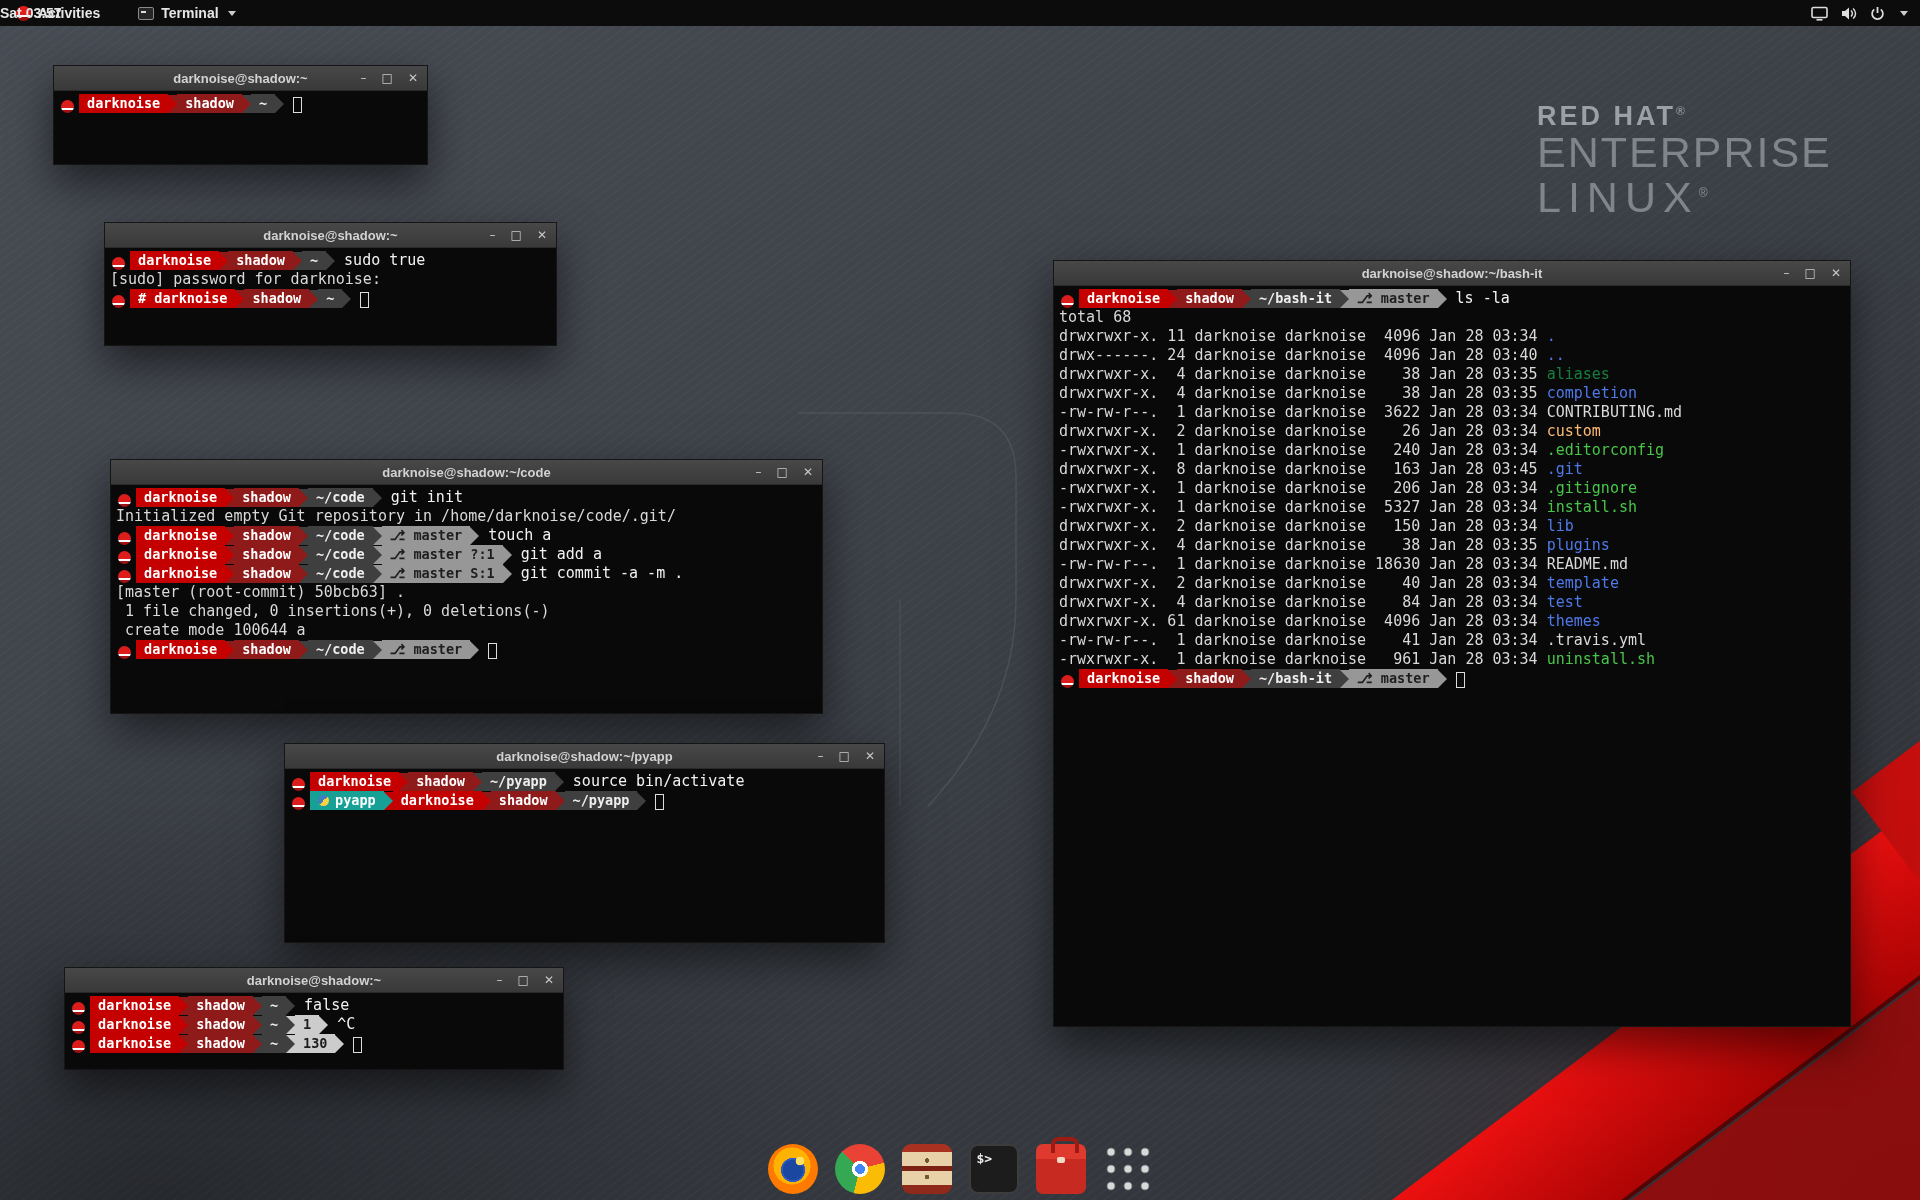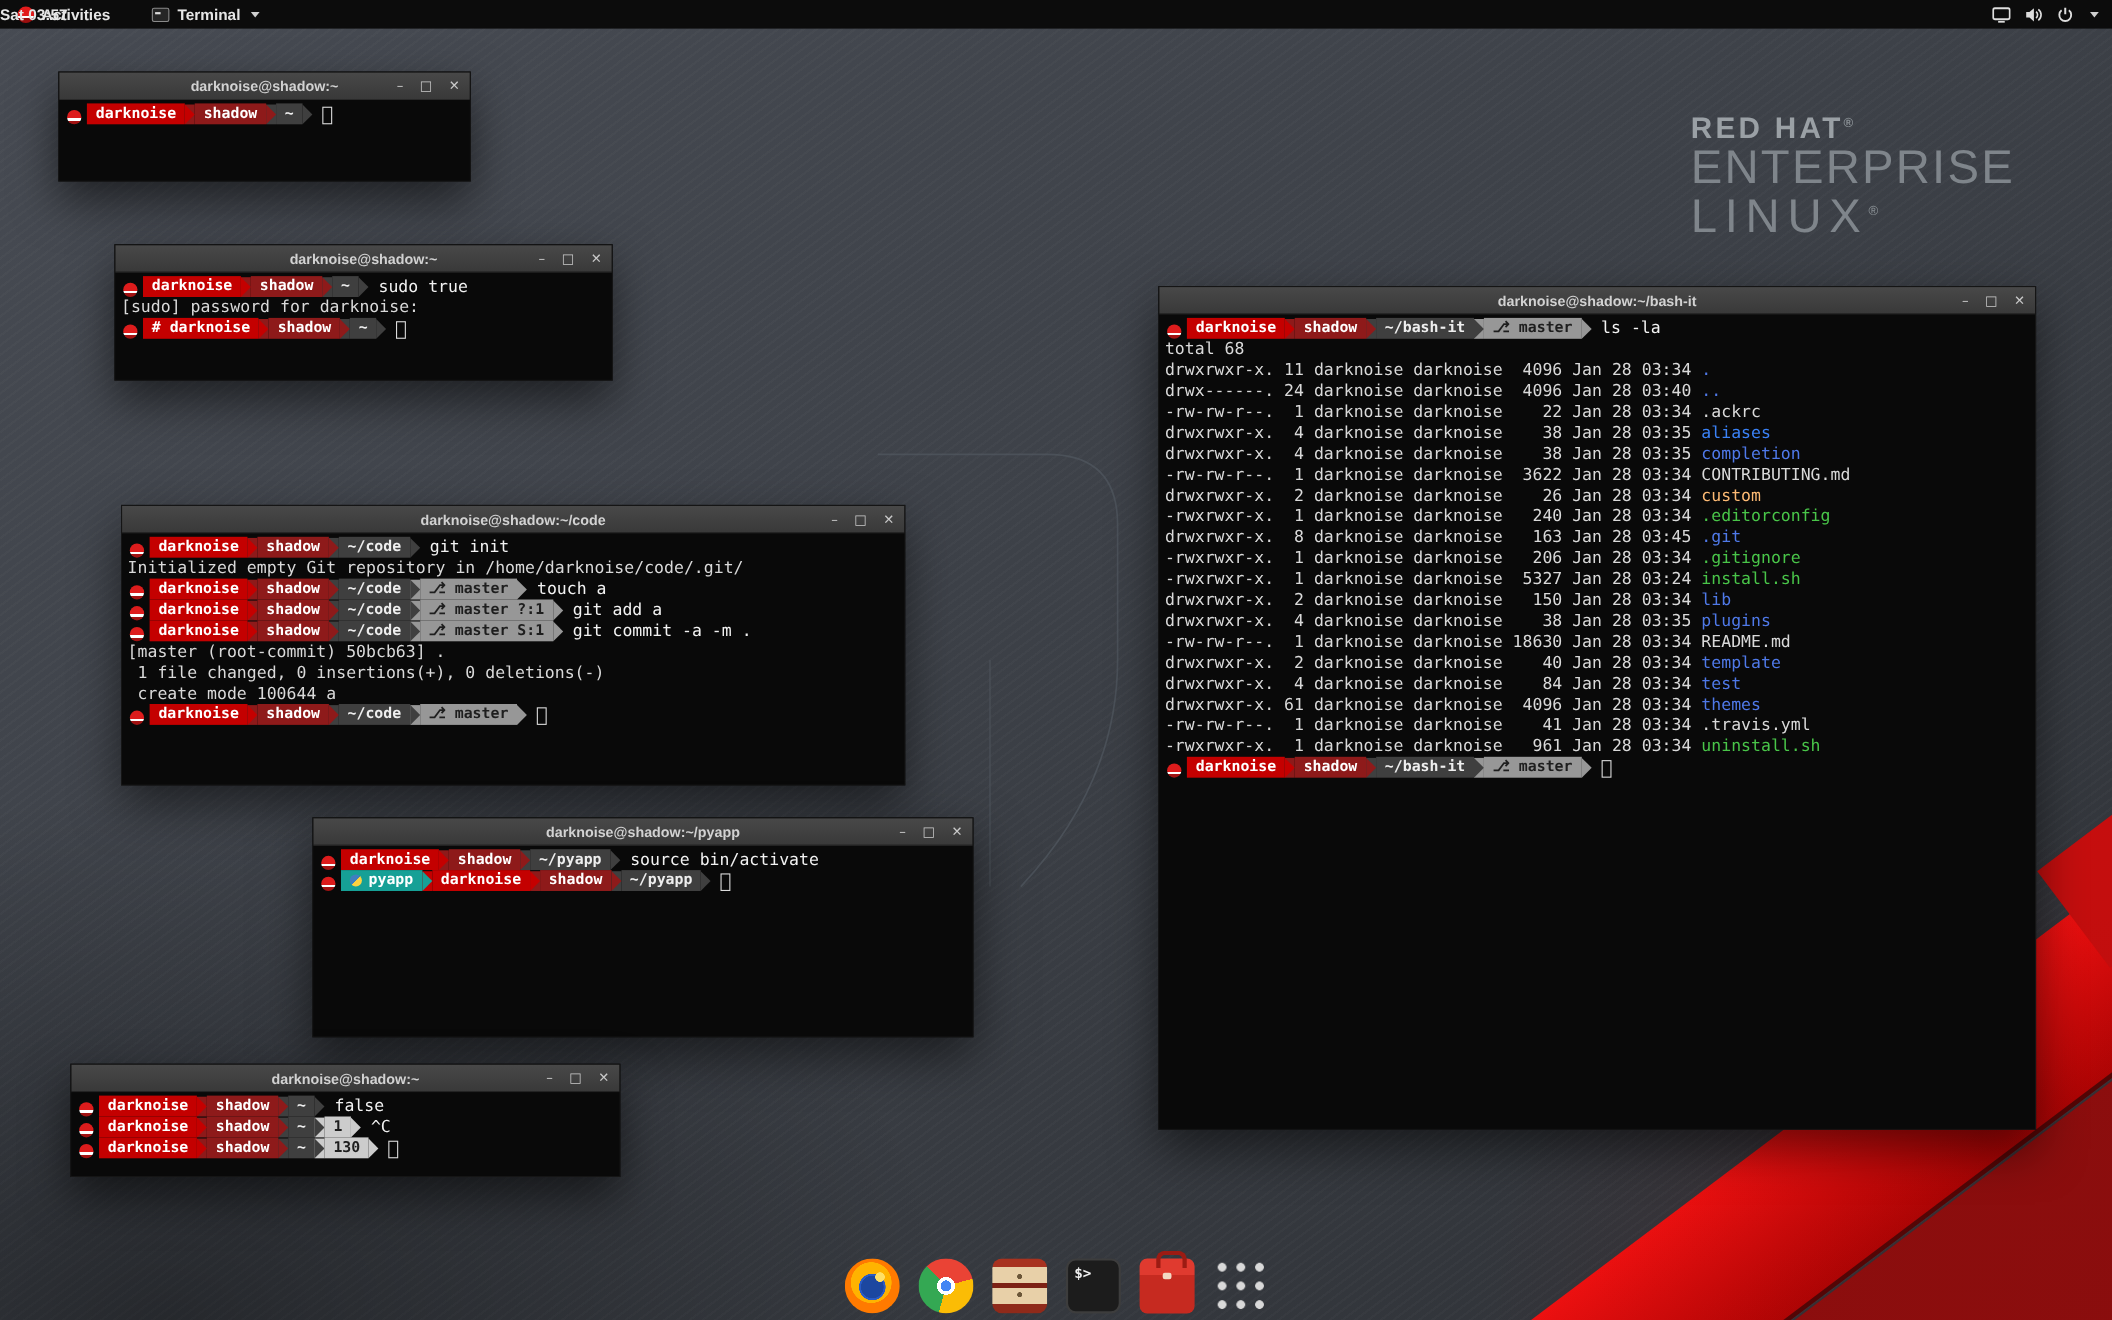--- a/index.html
+++ b/index.html
@@ -239,29 +239,28 @@
       <span class="wbtn">–</span>
       <span class="wbtn">□</span>
       <span class="wbtn">✕</span>
     </span>
   </div>
   <div class="tcontent">
       <div class="tline prow"><span class="hat"></span><span class="seg" style="background: rgb(196, 0, 0); color: rgb(255, 255, 255);">darknoise</span><span class="parrow" style="border-left-color: rgb(196, 0, 0); background: rgb(142, 26, 26);"></span><span class="seg" style="background: rgb(142, 26, 26); color: rgb(255, 255, 255);">shadow</span><span class="parrow" style="border-left-color: rgb(142, 26, 26); background: rgb(63, 63, 63);"></span><span class="seg" style="background: rgb(63, 63, 63); color: rgb(238, 238, 238);">~/bash-it</span><span class="parrow" style="border-left-color: rgb(63, 63, 63); background: rgb(151, 151, 151);"></span><span class="seg" style="background: rgb(151, 151, 151); color: rgb(30, 30, 30);">⎇ master</span><span class="parrow" style="border-left-color: rgb(151, 151, 151);"></span><span class="cmd">ls -la</span></div>
       <div class="tline out"><span>total 68</span></div>
       <div class="tline out"><span>drwxrwxr-x. 11 darknoise darknoise  4096 Jan 28 03:34 </span><span style="color: rgb(79, 121, 232);">.</span></div>
       <div class="tline out"><span>drwx------. 24 darknoise darknoise  4096 Jan 28 03:40 </span><span style="color: rgb(79, 121, 232);">..</span></div>
-      <div class="tline out"><span>-rw-rw-r--.  1 darknoise darknoise    22 Jan 28 03:34 </span><span>.ackrc</span></div>
-      <div class="tline out"><span>drwxrwxr-x.  4 darknoise darknoise    38 Jan 28 03:35 </span><span style="color: #3b82f6;">aliases</span></div>
+      <div class="tline out"><span>drwxrwxr-x.  4 darknoise darknoise    38 Jan 28 03:35 </span><span style="color: #15803d;">aliases</span></div>
       <div class="tline out"><span>drwxrwxr-x.  4 darknoise darknoise    38 Jan 28 03:35 </span><span style="color: rgb(79, 121, 232);">completion</span></div>
       <div class="tline out"><span>-rw-rw-r--.  1 darknoise darknoise  3622 Jan 28 03:34 </span><span>CONTRIBUTING.md</span></div>
       <div class="tline out"><span>drwxrwxr-x.  2 darknoise darknoise    26 Jan 28 03:34 </span><span style="color: #fdba74;">custom</span></div>
       <div class="tline out"><span>-rwxrwxr-x.  1 darknoise darknoise   240 Jan 28 03:34 </span><span style="color: rgb(73, 197, 73);">.editorconfig</span></div>
       <div class="tline out"><span>drwxrwxr-x.  8 darknoise darknoise   163 Jan 28 03:45 </span><span style="color: rgb(79, 121, 232);">.git</span></div>
       <div class="tline out"><span>-rwxrwxr-x.  1 darknoise darknoise   206 Jan 28 03:34 </span><span style="color: rgb(73, 197, 73);">.gitignore</span></div>
-      <div class="tline out"><span>-rwxrwxr-x.  1 darknoise darknoise  5327 Jan 28 03:24 </span><span style="color: rgb(73, 197, 73);">install.sh</span></div>
+      <div class="tline out"><span>-rwxrwxr-x.  1 darknoise darknoise  5327 Jan 28 03:34 </span><span style="color: rgb(73, 197, 73);">install.sh</span></div>
       <div class="tline out"><span>drwxrwxr-x.  2 darknoise darknoise   150 Jan 28 03:34 </span><span style="color: rgb(79, 121, 232);">lib</span></div>
       <div class="tline out"><span>drwxrwxr-x.  4 darknoise darknoise    38 Jan 28 03:35 </span><span style="color: rgb(79, 121, 232);">plugins</span></div>
       <div class="tline out"><span>-rw-rw-r--.  1 darknoise darknoise 18630 Jan 28 03:34 </span><span>README.md</span></div>
       <div class="tline out"><span>drwxrwxr-x.  2 darknoise darknoise    40 Jan 28 03:34 </span><span style="color: rgb(79, 121, 232);">template</span></div>
       <div class="tline out"><span>drwxrwxr-x.  4 darknoise darknoise    84 Jan 28 03:34 </span><span style="color: rgb(79, 121, 232);">test</span></div>
       <div class="tline out"><span>drwxrwxr-x. 61 darknoise darknoise  4096 Jan 28 03:34 </span><span style="color: rgb(79, 121, 232);">themes</span></div>
       <div class="tline out"><span>-rw-rw-r--.  1 darknoise darknoise    41 Jan 28 03:34 </span><span>.travis.yml</span></div>
       <div class="tline out"><span>-rwxrwxr-x.  1 darknoise darknoise   961 Jan 28 03:34 </span><span style="color: rgb(73, 197, 73);">uninstall.sh</span></div>
       <div class="tline prow"><span class="hat"></span><span class="seg" style="background: rgb(196, 0, 0); color: rgb(255, 255, 255);">darknoise</span><span class="parrow" style="border-left-color: rgb(196, 0, 0); background: rgb(142, 26, 26);"></span><span class="seg" style="background: rgb(142, 26, 26); color: rgb(255, 255, 255);">shadow</span><span class="parrow" style="border-left-color: rgb(142, 26, 26); background: rgb(63, 63, 63);"></span><span class="seg" style="background: rgb(63, 63, 63); color: rgb(238, 238, 238);">~/bash-it</span><span class="parrow" style="border-left-color: rgb(63, 63, 63); background: rgb(151, 151, 151);"></span><span class="seg" style="background: rgb(151, 151, 151); color: rgb(30, 30, 30);">⎇ master</span><span class="parrow" style="border-left-color: rgb(151, 151, 151);"></span><span class="cursor"></span></div>
     </div>

